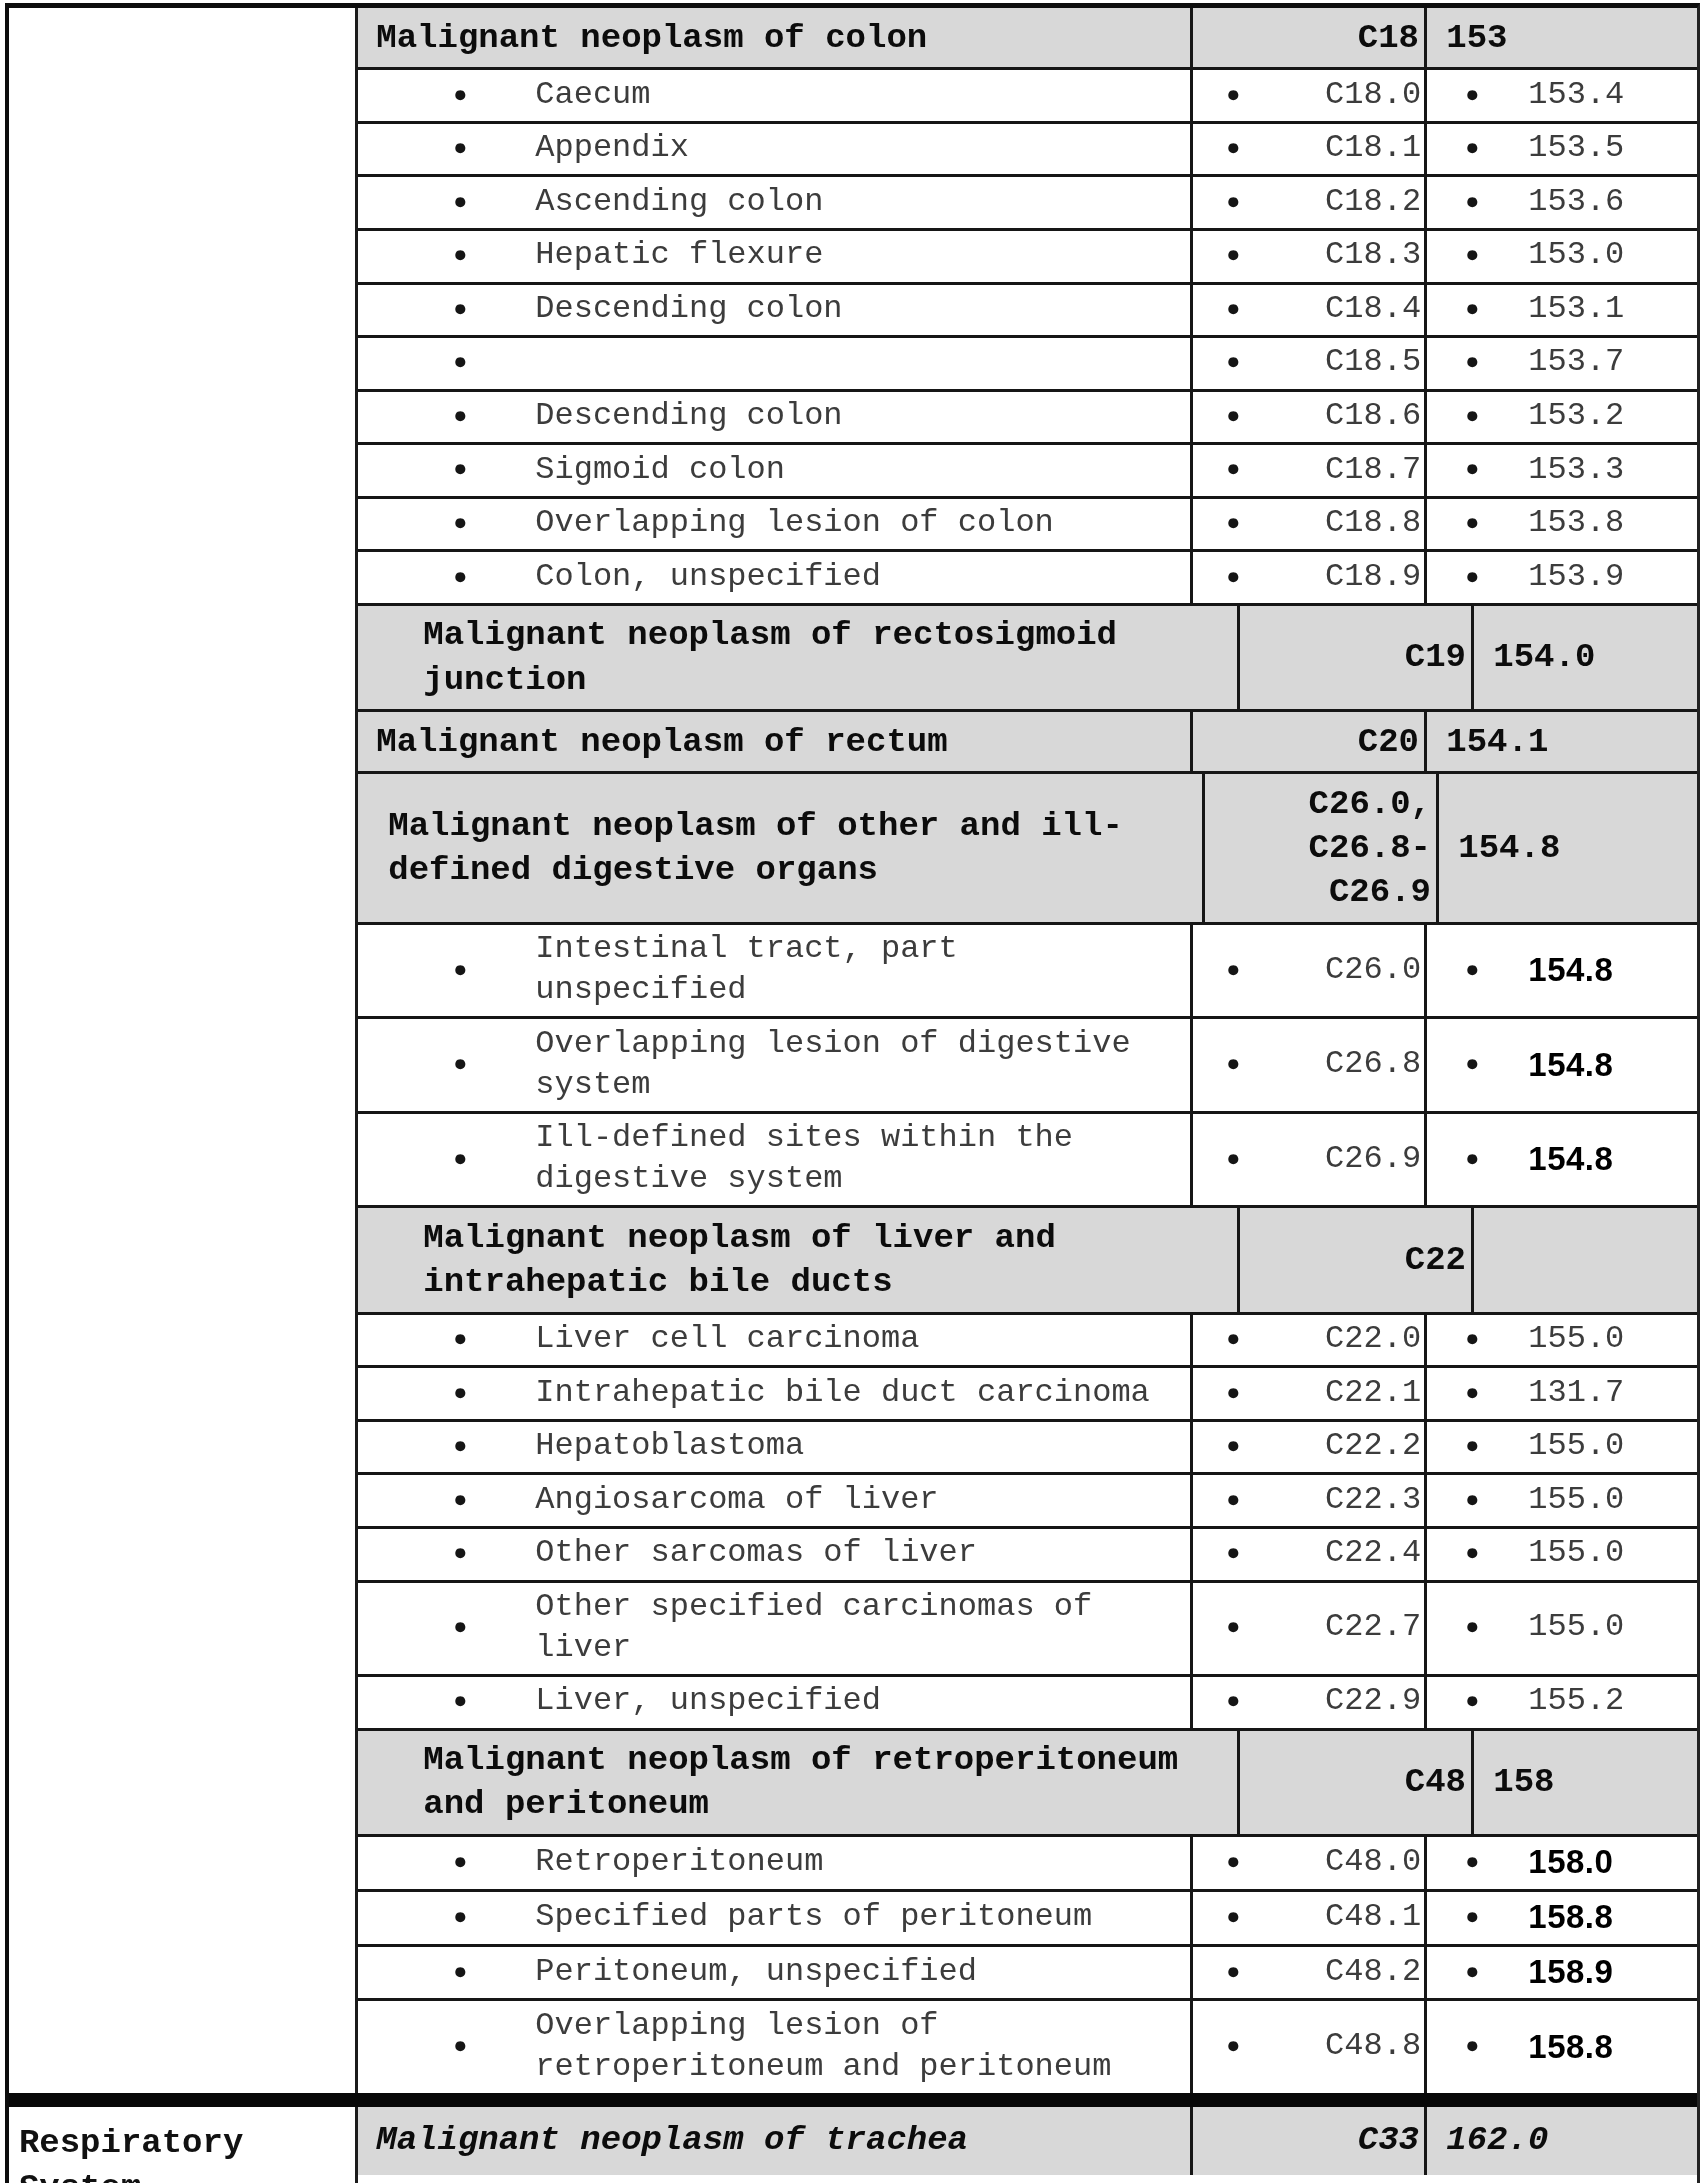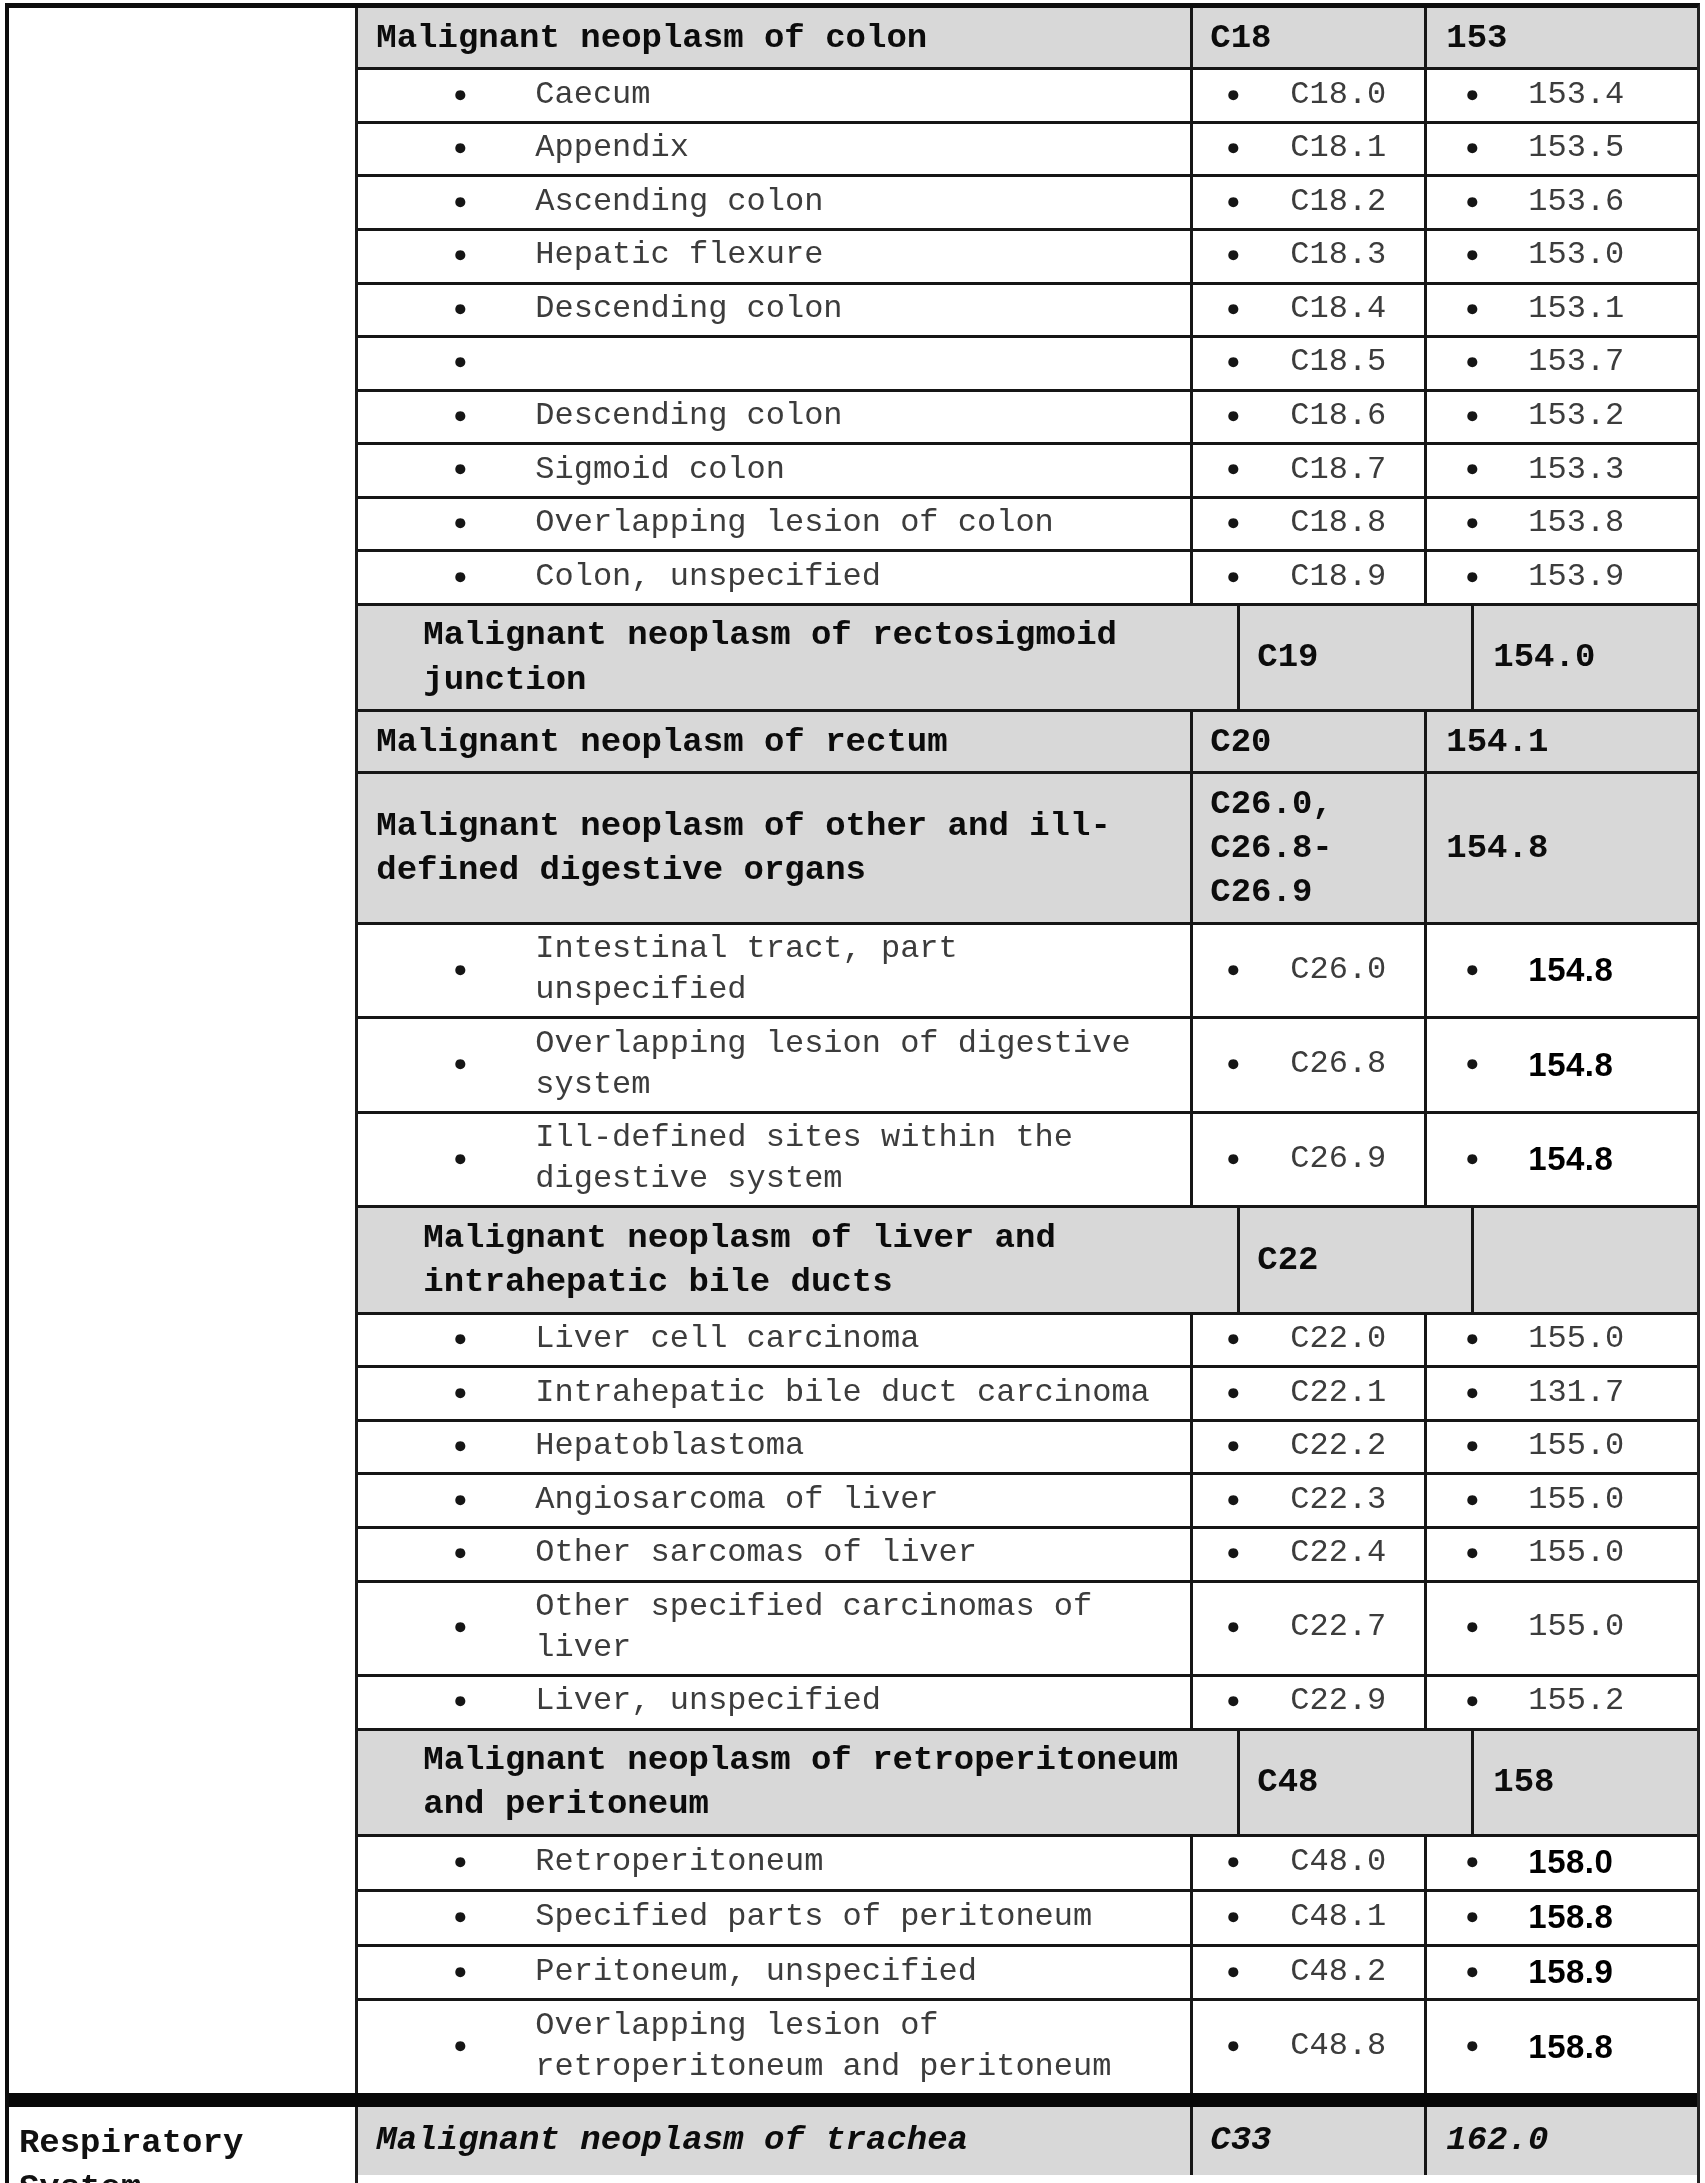--- a/index.html
+++ b/index.html
@@ -27,21 +27,21 @@
     background:#ffffff;
   }
   .rows{flex:1 1 auto;min-width:0;display:flex;flex-direction:column;}
   .row{display:flex;align-items:stretch;}
   .row + .row{border-top:3.7px solid #161616;}
   .cell{
     box-sizing:border-box;display:flex;flex-direction:column;justify-content:center;
     white-space:pre-line;overflow:hidden;
   }
   .desc{flex:0 0 835px;width:835px;border-right:3.7px solid #161616;}
-  .c10{flex:0 0 234px;width:234px;border-right:3.7px solid #161616;}
+  .c10{flex:0 0 234px;width:234px;border-right:3.7px solid #161616;text-align:right;}
   .c9{flex:1 1 auto;}
   
   .row.hdr{background:#d8d8d8;}
   .row.hdr .cell{font-weight:bold;color:#0c0c0c;font-size:34px;line-height:1.3;}
   .row.hdr .desc{padding:7.5px 10.7px 7.5px 18px;}
   .row.hdr .c10{padding:7.5px 5.3px 7.5px 17px;}
   .row.hdr .c9{padding:7.5px 5.3px 7.5px 19px;}
   .row.hdr{min-height:47px;}
   
   .row.item{background:#ffffff;min-height:38px;}
@@ -56,21 +56,21 @@
   .desc .blt{left:95px;}
   .c10 .blt{left:33px;}
   .c9 .blt{left:38px;}
   .bold9{
     font-family:"Liberation Sans","DejaVu Sans",sans-serif;
     font-weight:bold;color:#000;font-size:33px;letter-spacing:0.5px;
   }
   .sec-respiratory .row.hdr{min-height:63px;font-style:italic;}
   .sec-respiratory .row.hdr .cell{line-height:1.55;}
   .sec-digestive .row.hdr.h2{min-height:66px;padding-left:47px;}
-  .sec-digestive .row.hdr.h3{min-height:118px;line-height:1.25;}
+  .sec-digestive .row.hdr.h3{min-height:118px;line-height:1.25;padding-left:12px;}
   .sec-digestive .row.item.i2{min-height:68px;}
 </style>
 </head>
 <body>
 
 <div class="doc">
   <div class="tbl" id="tbl">
   <div class="section sec-digestive">
     <div class="syscell"></div>
     <div class="rows">

